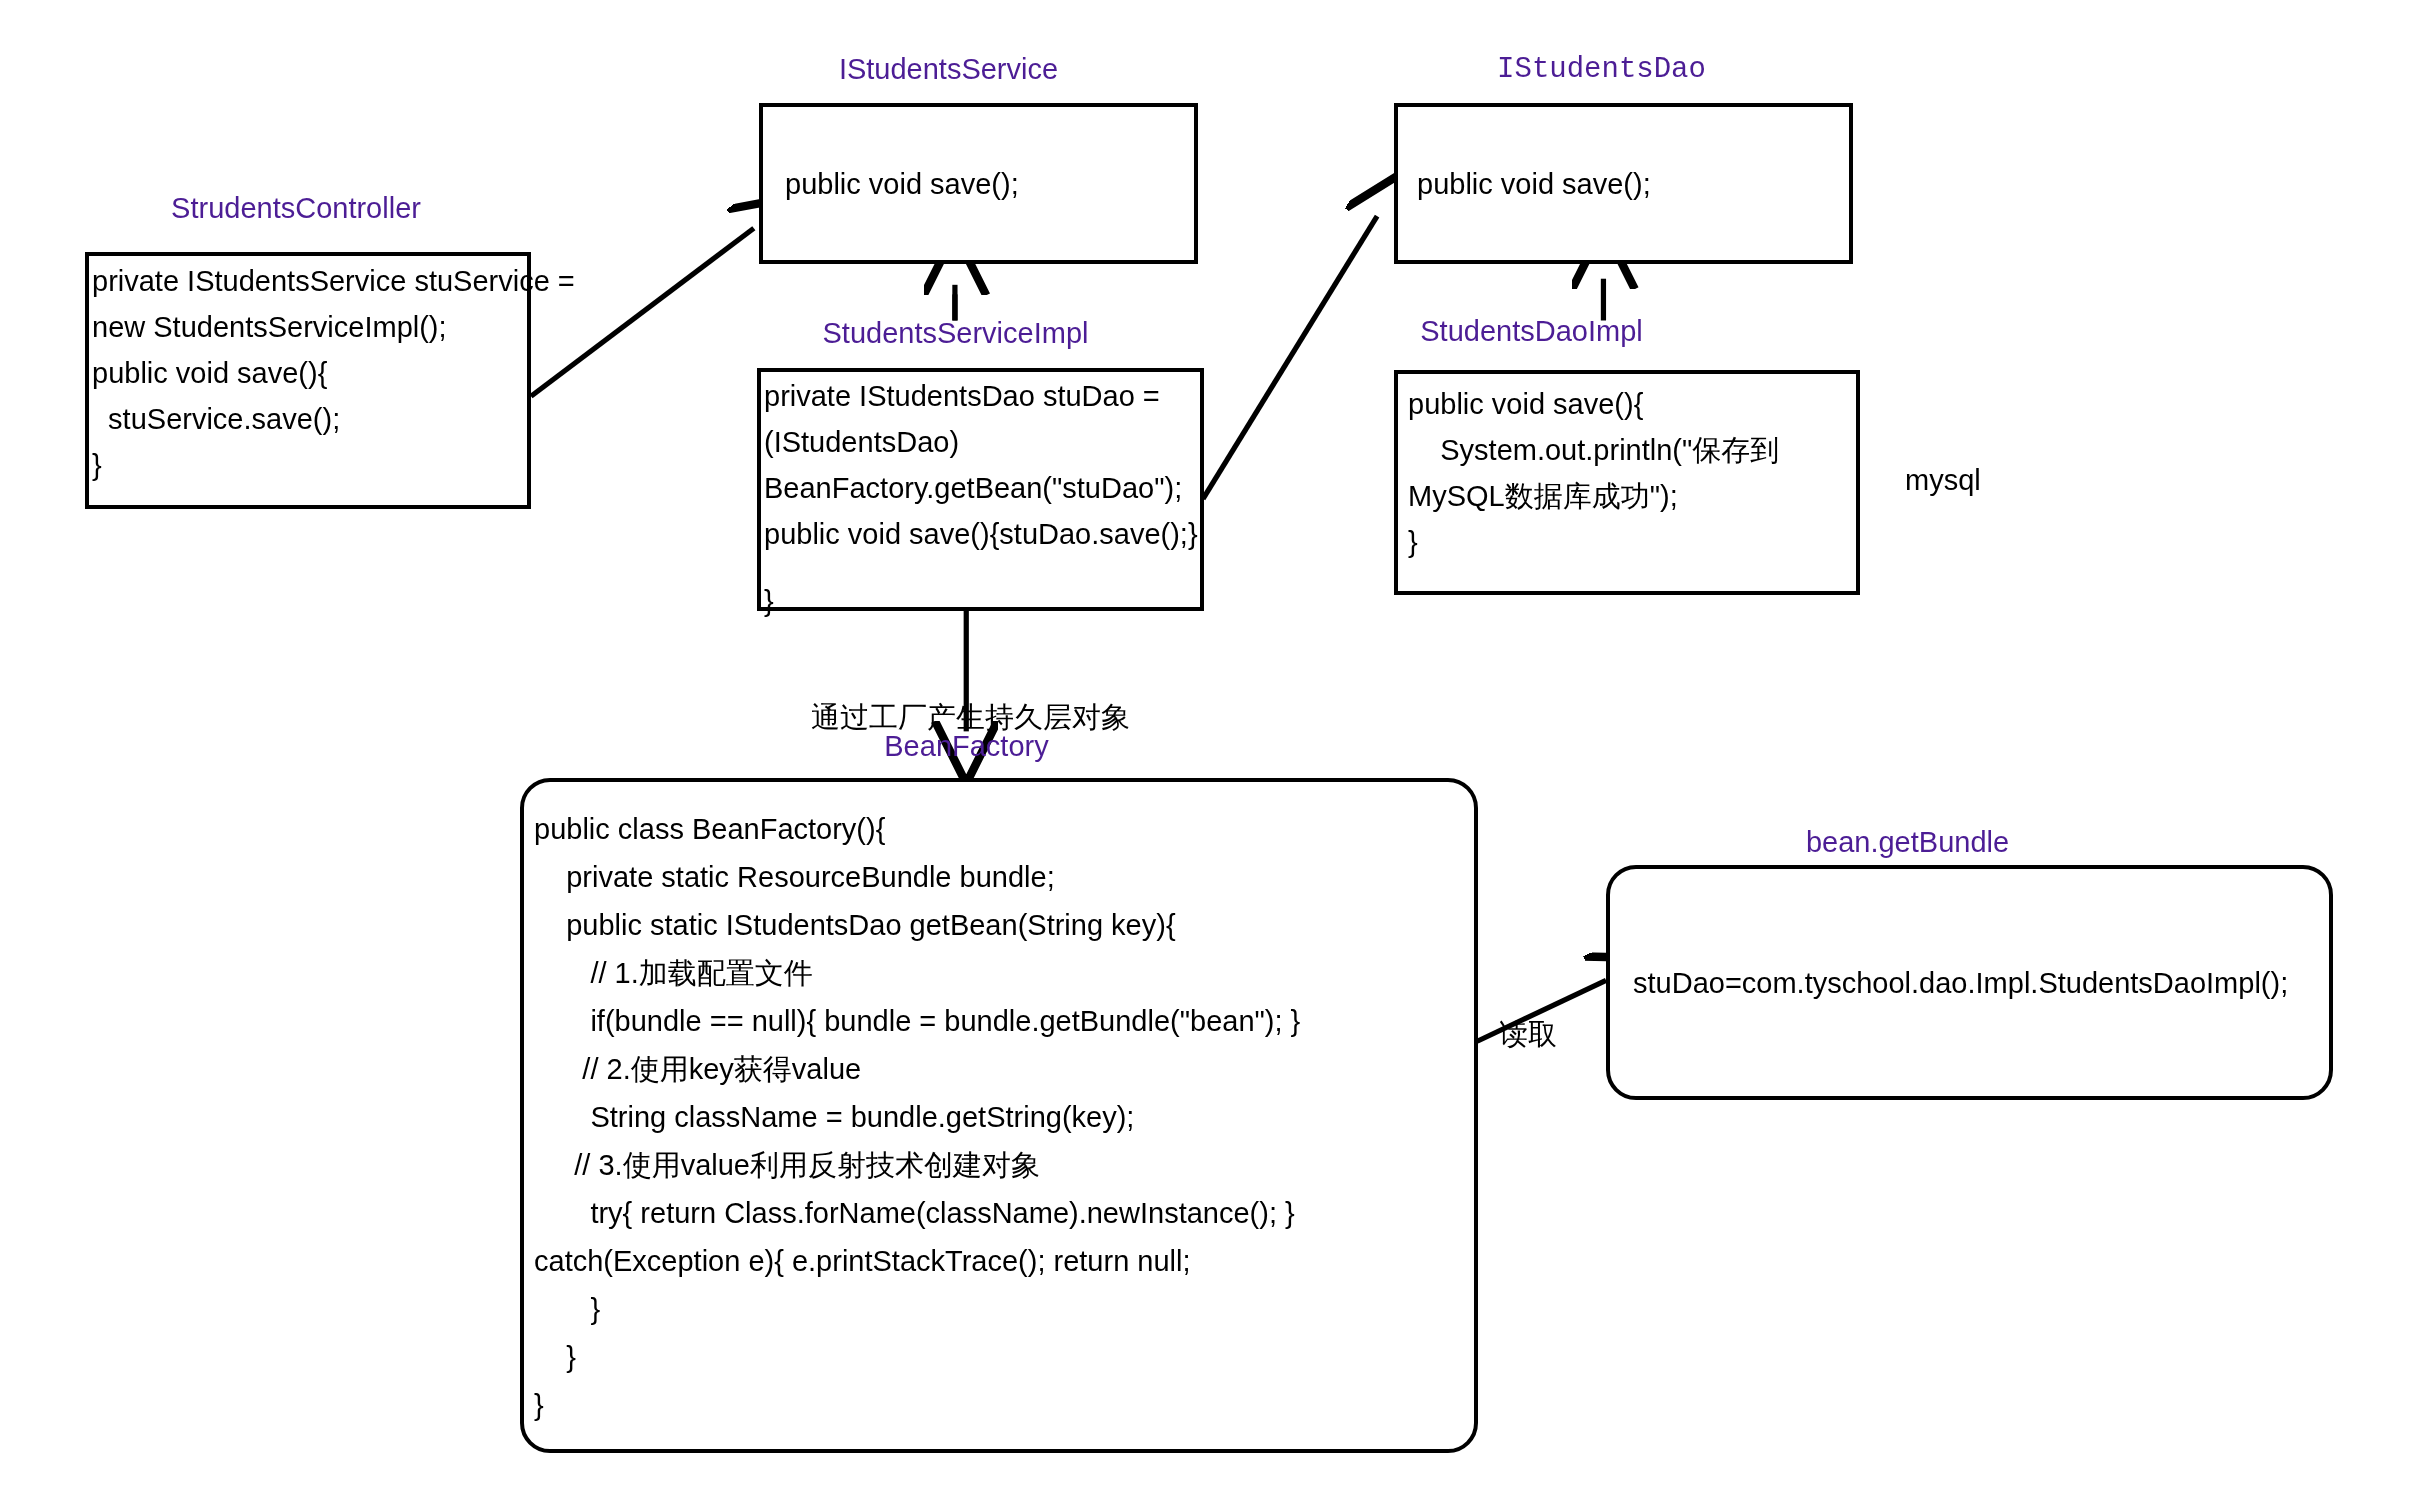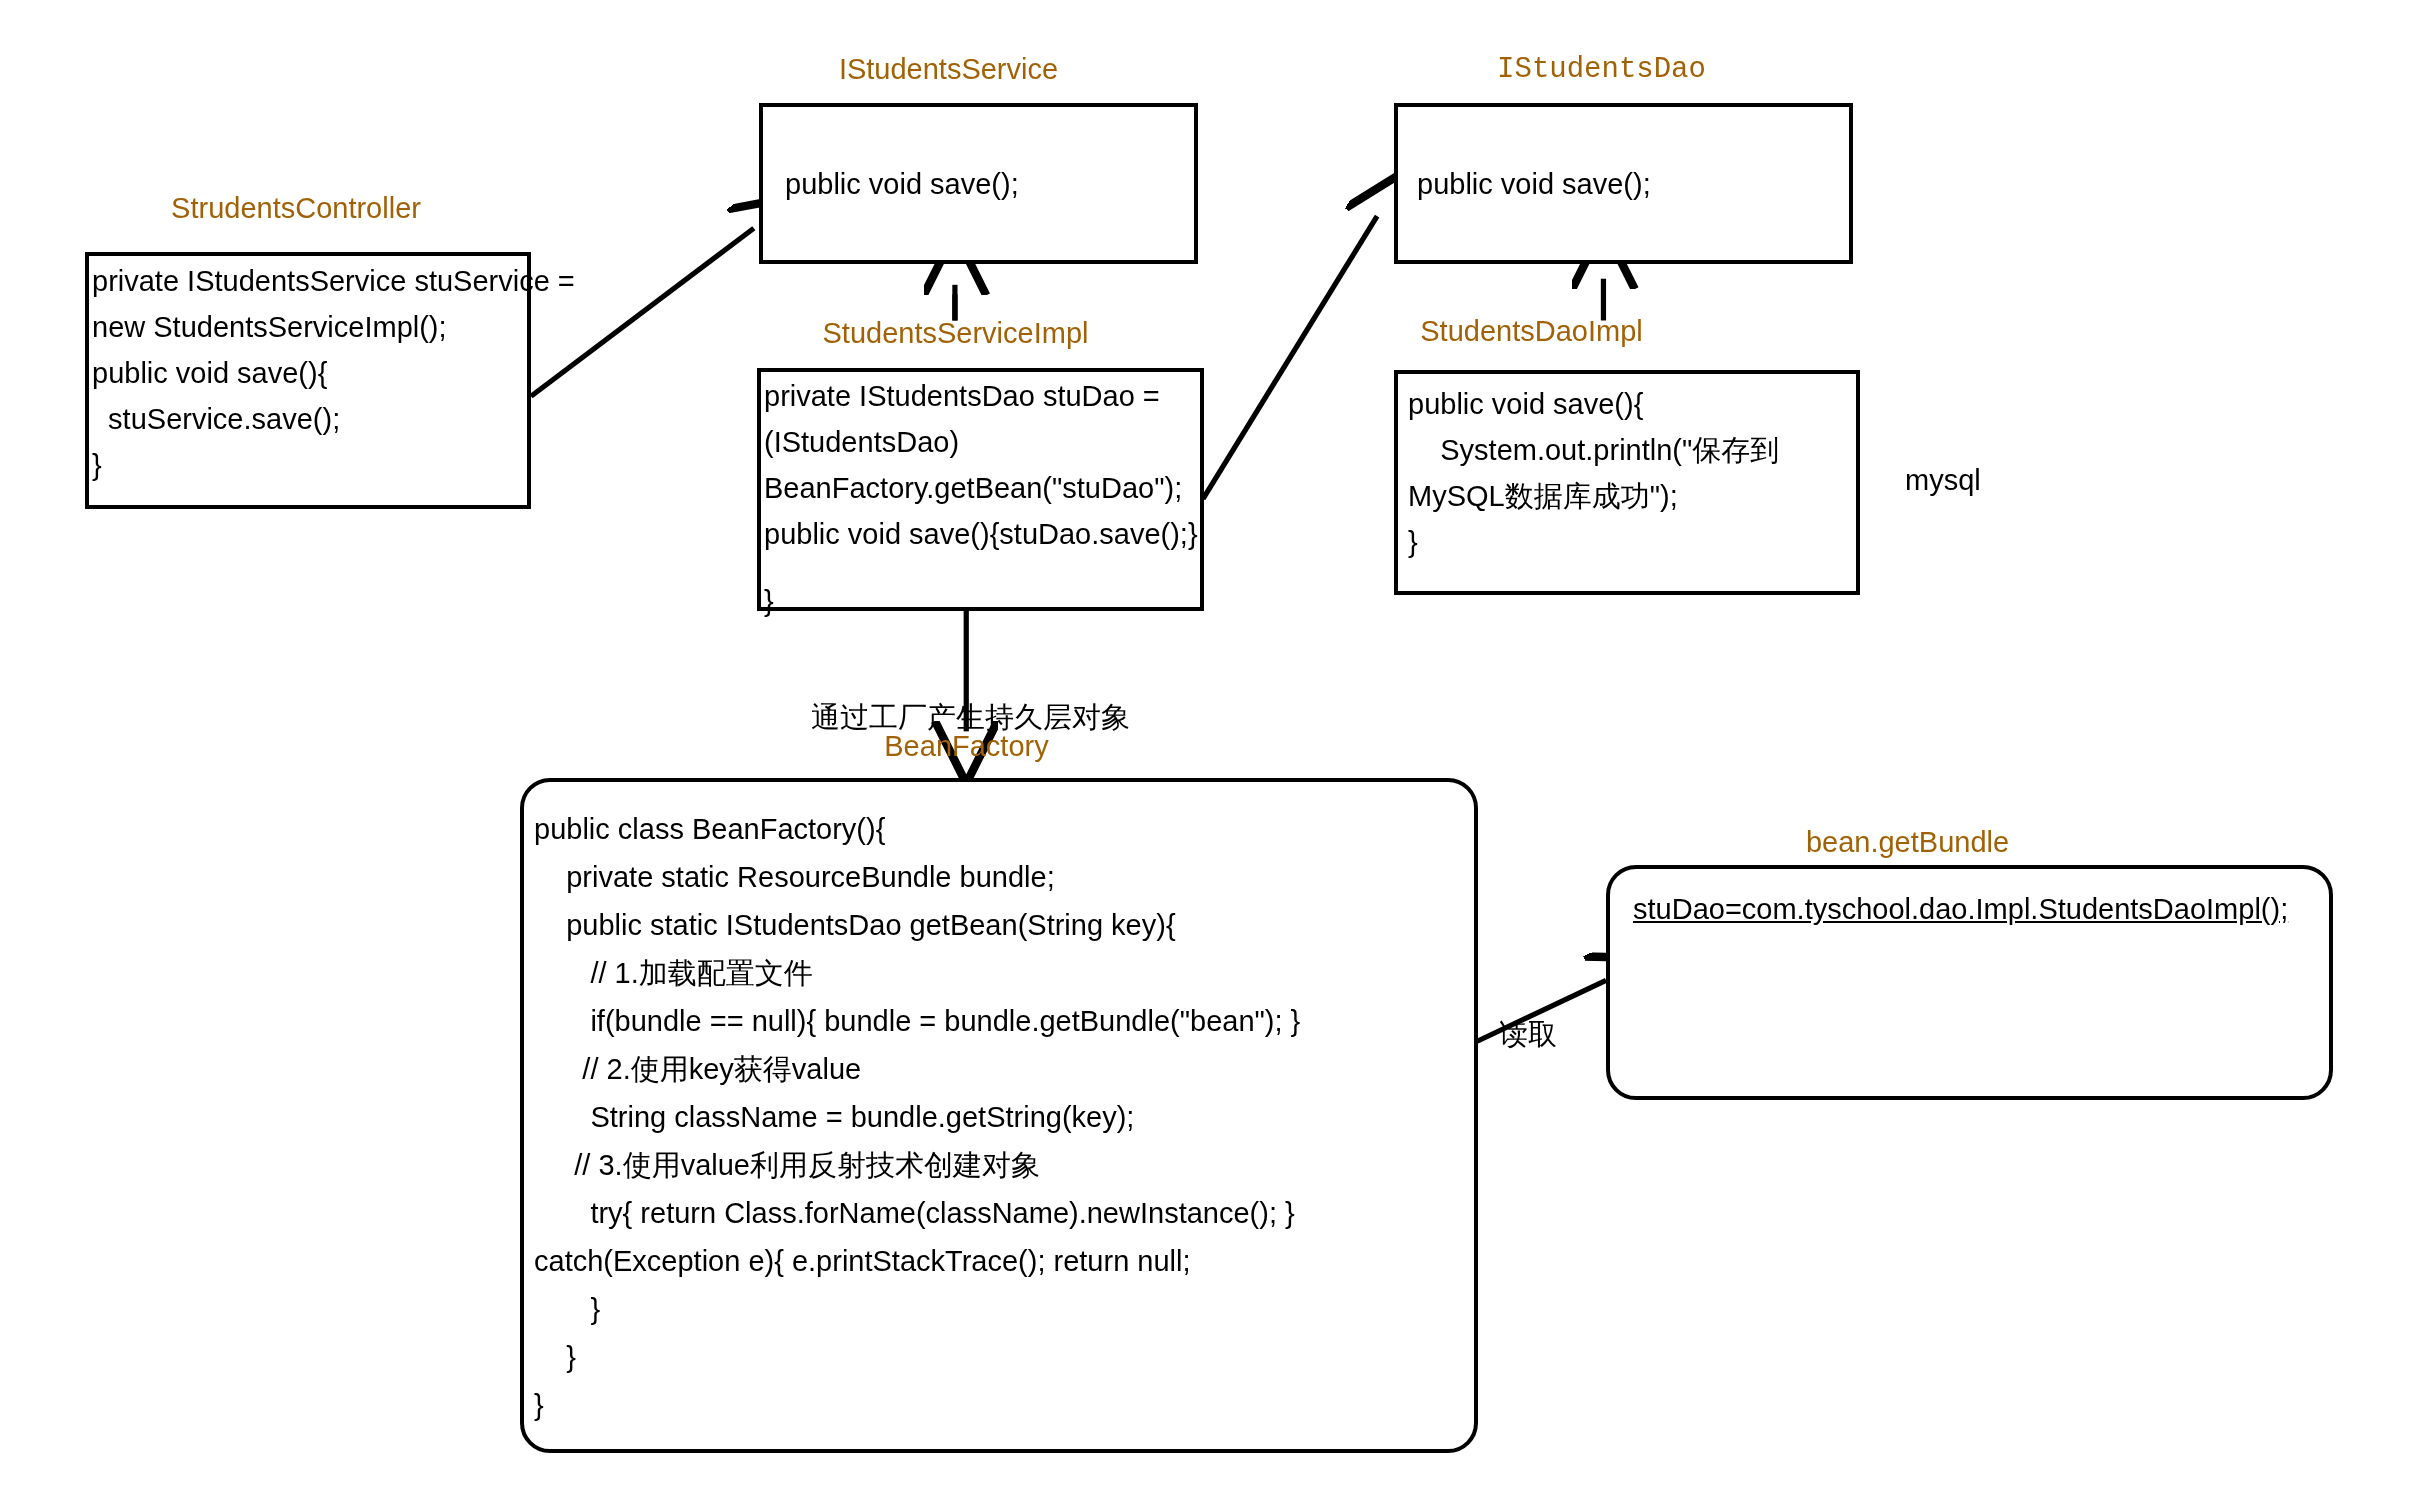--- a/index.html
+++ b/index.html
@@ -16,21 +16,21 @@
     width: 2413px;
     height: 1508px;
     background: #ffffff;
     overflow: hidden;
   }
   
   .node-title {
     position: absolute;
     font-size: 29px;
     line-height: 1.1;
-    color: #a16207;
+    color: #4c1d95;
     white-space: nowrap;
     text-align: center;
     letter-spacing: 0px;
   }
   .box {
     position: absolute;
     border: 4.4px solid #000000;
     background: #ffffff;
     box-sizing: border-box;
   }
@@ -155,16 +155,16 @@
        try{ return Class.forName(className).newInstance(); }
 catch(Exception e){ e.printStackTrace(); return null;
        }
     }
 }</div>
 
   <div class="edge-label" style="left:1499px; top:975px;">读取</div>
 
   <div class="node-title" style="left:1707px; top:827px; width:401px;">bean.getBundle</div>
   <div class="box rounded" style="left:1606px; top:865px; width:727px; height:235px;"></div>
-  <div class="code" style="left:1633px; top:886px;text-decoration:underline;">stuDao=com.tyschool.dao.Impl.StudentsDaoImpl();</div>
+  <div class="code" style="left:1633px; top:960px;">stuDao=com.tyschool.dao.Impl.StudentsDaoImpl();</div>
 
 </div>
 
 
 </body></html>

